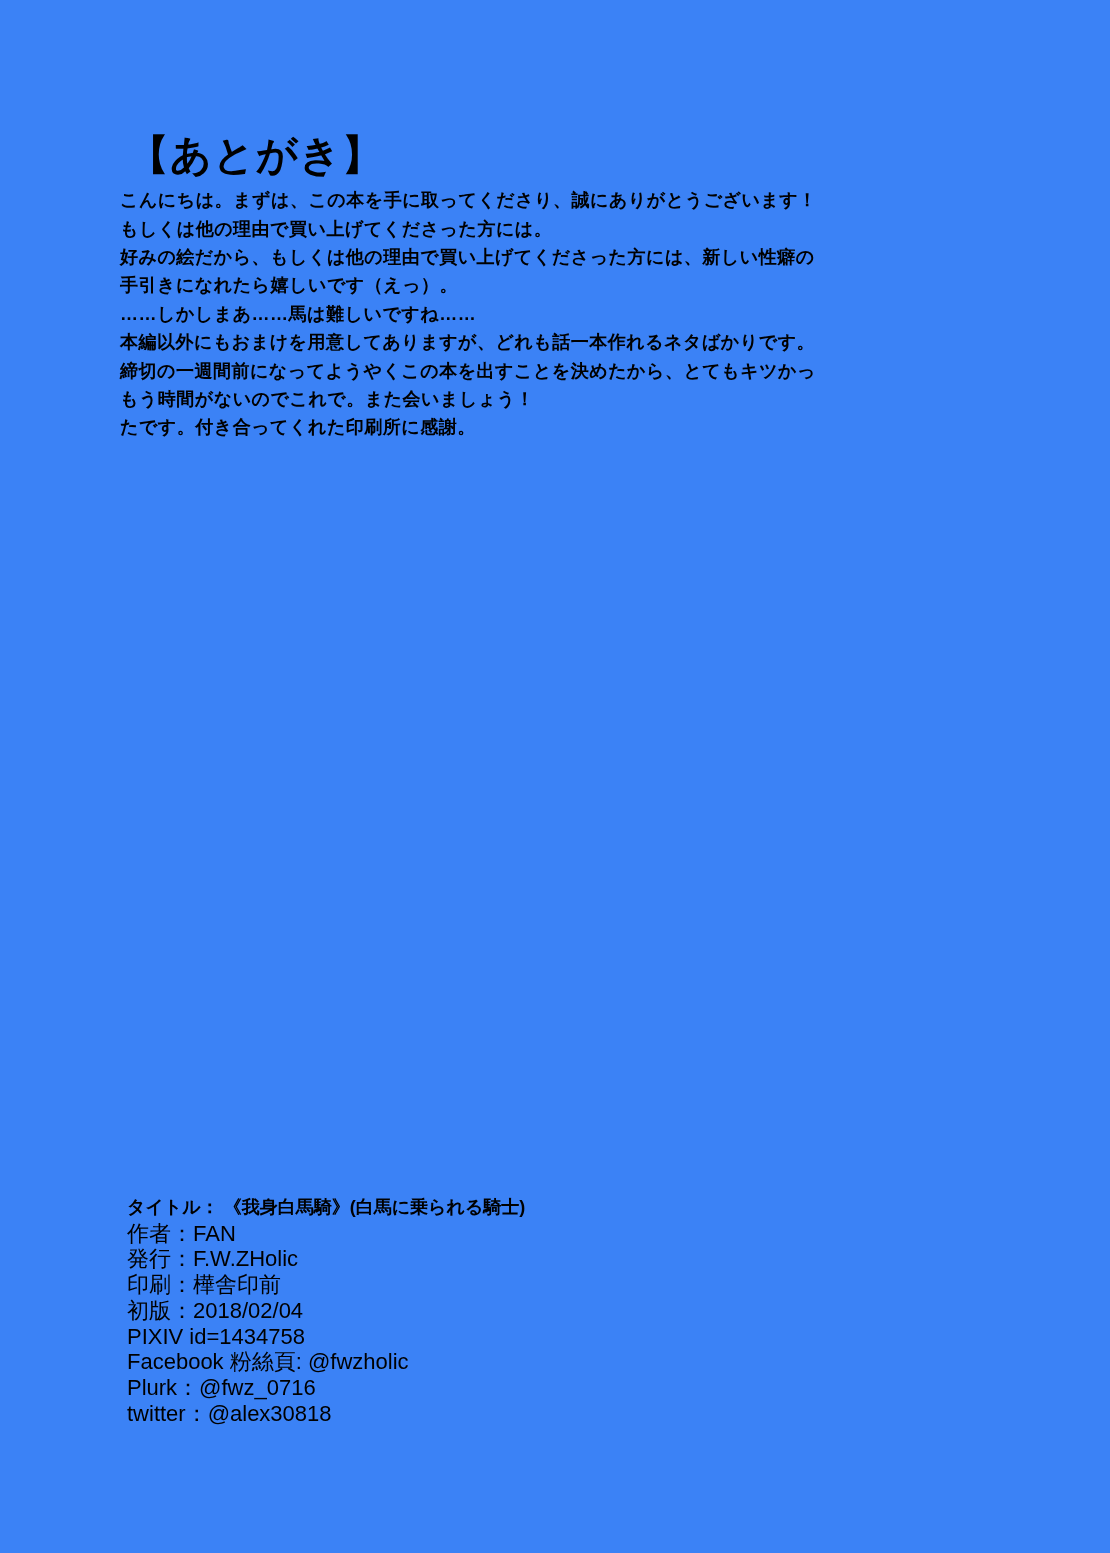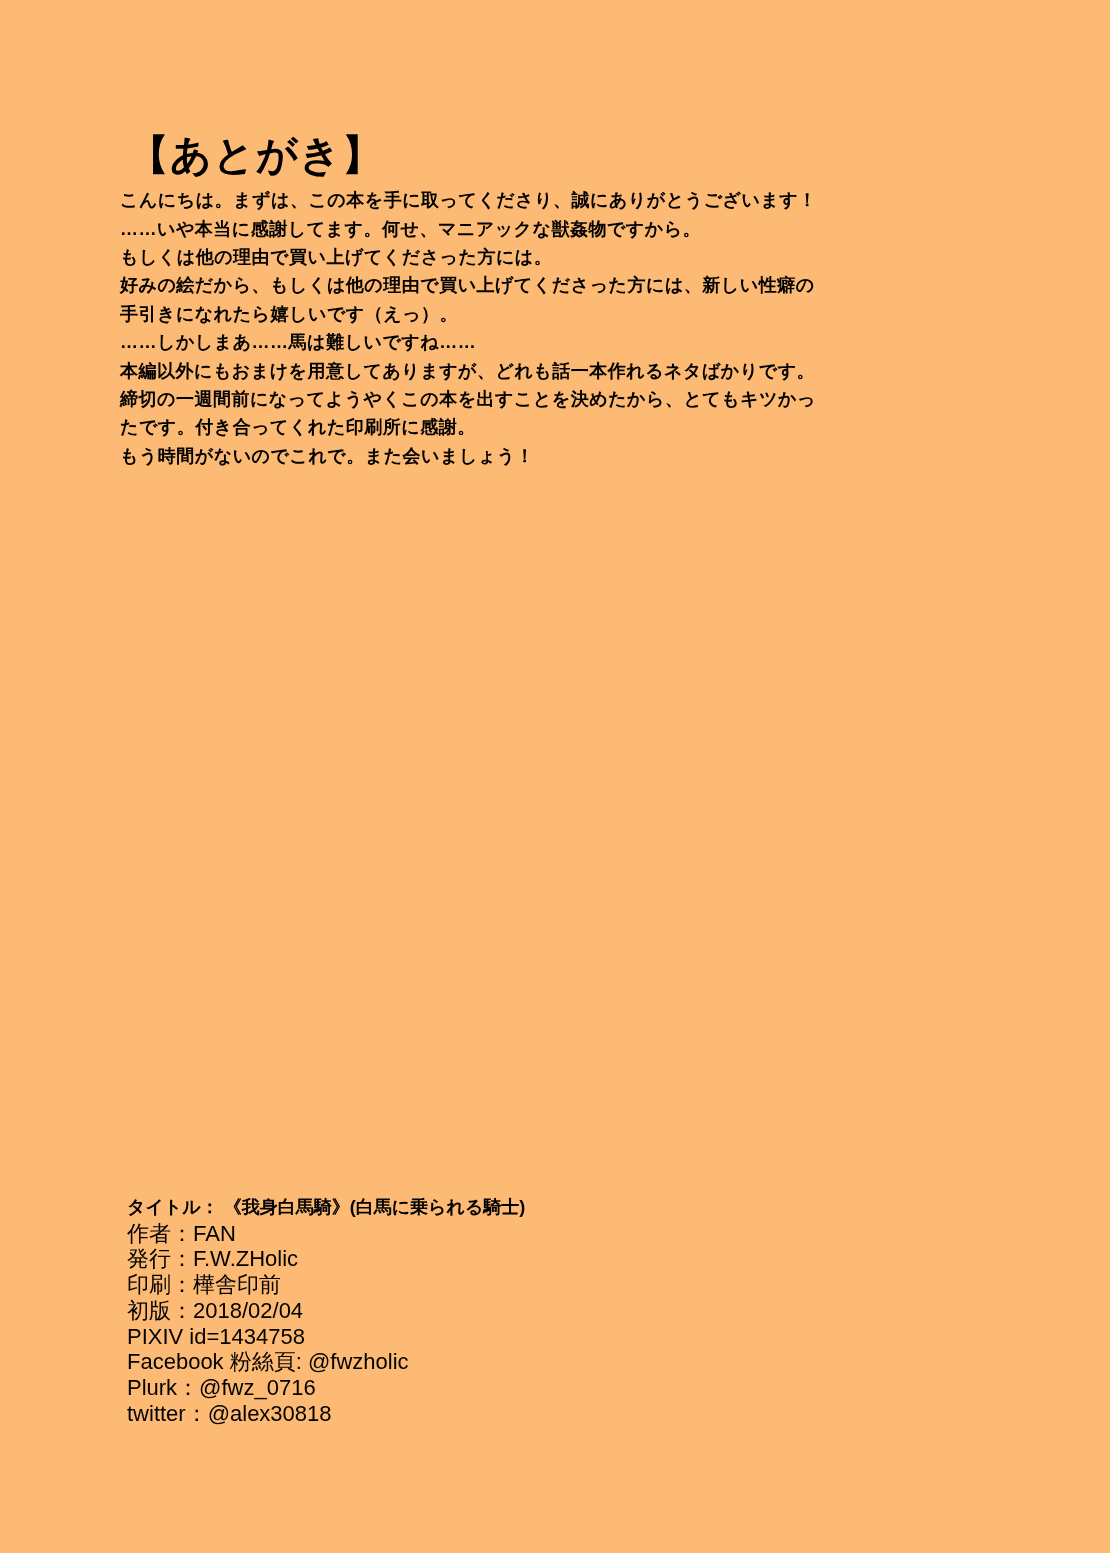--- a/index.html
+++ b/index.html
@@ -4,21 +4,21 @@
 <style>
   html, body {
     margin: 0;
     padding: 0;
     background: #ffffff;
   }
   .page {
     position: relative;
     width: 1110px;
     height: 1553px;
-    background: #fdba74;
+    background: #3b82f6;
     color: #000000;
     font-family: "Liberation Sans", "DejaVu Sans", sans-serif;
     overflow: hidden;
   }
   .afterword {
     position: absolute;
     left: 120px;
     top: 133px;
     width: 900px;
   }
@@ -54,29 +54,28 @@
   }
 </style>
 </head>
 <body>
 
 <div class="page">
 
   <div class="afterword">
     <div class="afterword-heading">【あとがき】</div>
     <div class="afterword-line">こんにちは。まずは、この本を手に取ってくださり、誠にありがとうございます！</div>
-    <div class="afterword-line">……いや本当に感謝してます。何せ、マニアックな獣姦物ですから。</div>
     <div class="afterword-line">もしくは他の理由で買い上げてくださった方には。</div>
     <div class="afterword-line">好みの絵だから、もしくは他の理由で買い上げてくださった方には、新しい性癖の</div>
     <div class="afterword-line">手引きになれたら嬉しいです（えっ）。</div>
     <div class="afterword-line">……しかしまあ……馬は難しいですね……</div>
     <div class="afterword-line">本編以外にもおまけを用意してありますが、どれも話一本作れるネタばかりです。</div>
     <div class="afterword-line">締切の一週間前になってようやくこの本を出すことを決めたから、とてもキツかっ</div>
+    <div class="afterword-line">もう時間がないのでこれで。また会いましょう！</div>
     <div class="afterword-line">たです。付き合ってくれた印刷所に感謝。</div>
-    <div class="afterword-line">もう時間がないのでこれで。また会いましょう！</div>
   </div>
 
   <div class="colophon">
     <div class="colophon-line title">タイトル： 《我身白馬騎》(白馬に乗られる騎士)</div>
     <div class="colophon-line">作者：FAN</div>
     <div class="colophon-line">発行：F.W.ZHolic</div>
     <div class="colophon-line">印刷：樺舎印前</div>
     <div class="colophon-line">初版：2018/02/04</div>
     <div class="colophon-line">PIXIV id=1434758</div>
     <div class="colophon-line">Facebook 粉絲頁: @fwzholic</div>

